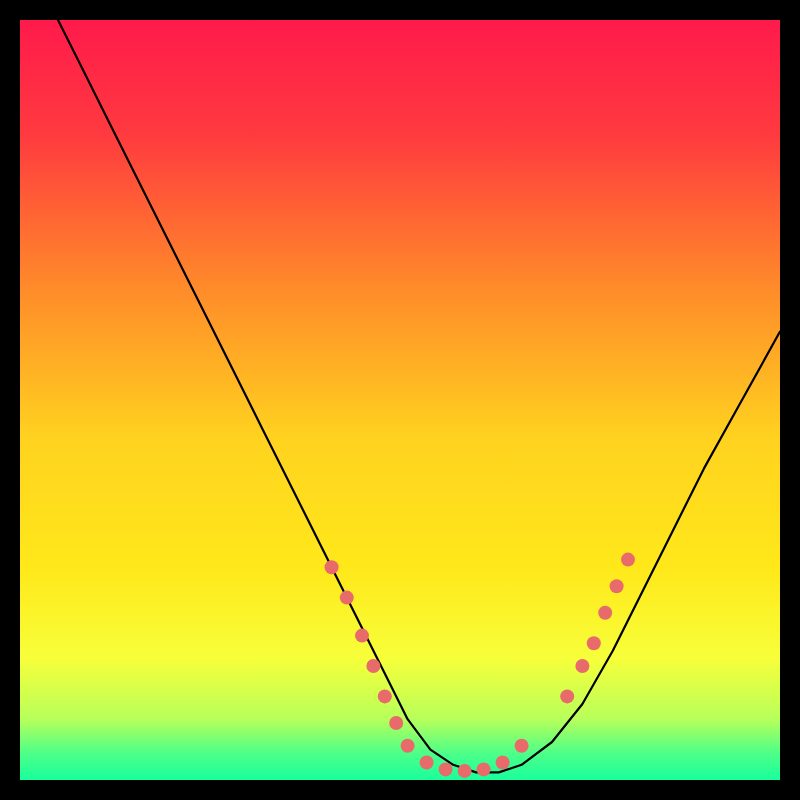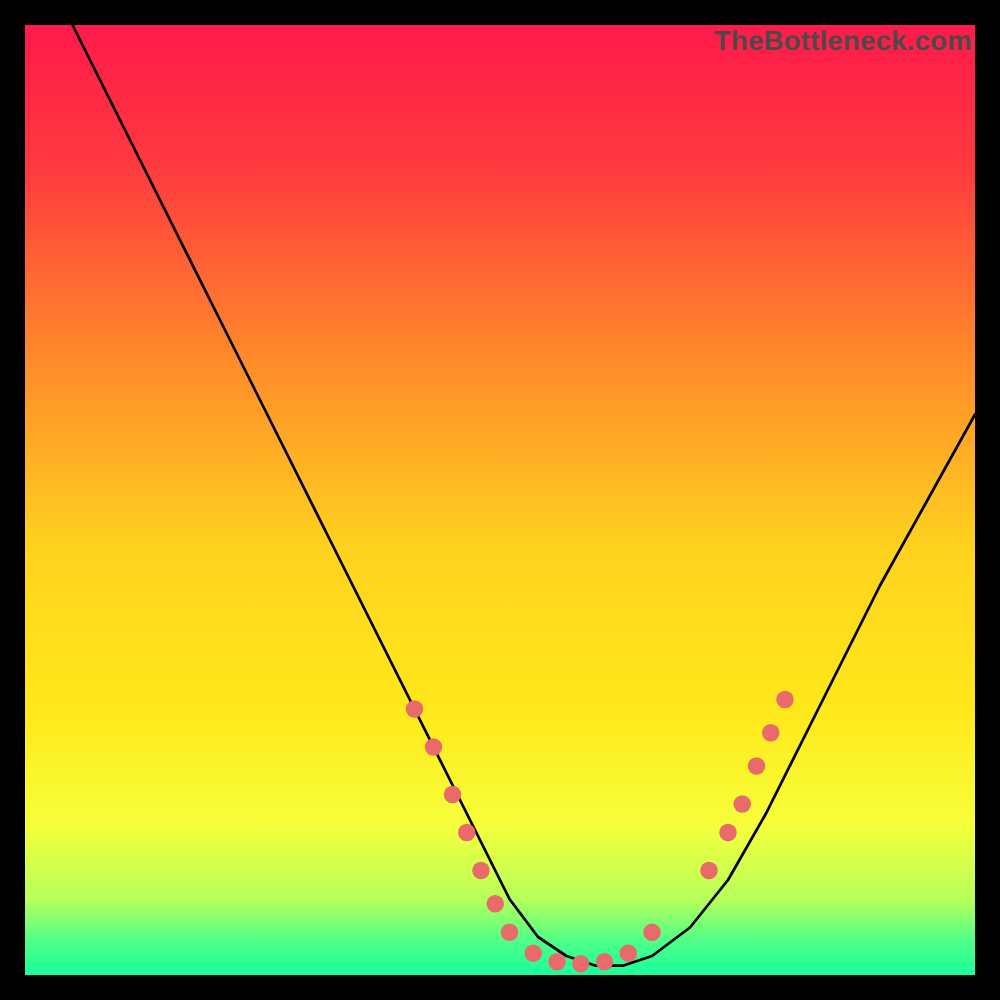--- a/index.html
+++ b/index.html
@@ -34,21 +34,20 @@
     font-weight: 600;
     color: #4a4a4a;
     letter-spacing: 0.2px;
     z-index: 10;
   }
 </style>
 </head>
 <body>
 
 <div class="frame">
-  <div class="watermark">TheBottleneck.com</div>
   <svg class="plot-area" viewBox="0 0 760 760" preserveAspectRatio="none">
     <defs>
       <linearGradient id="bg-grad" x1="0" y1="0" x2="0" y2="1">
           <stop offset="0%" stop-color="#ff1a4b"></stop>
           <stop offset="15%" stop-color="#ff3a3f"></stop>
           <stop offset="35%" stop-color="#ff8a2a"></stop>
           <stop offset="55.00000000000001%" stop-color="#ffd21f"></stop>
           <stop offset="72%" stop-color="#ffe81a"></stop>
           <stop offset="84%" stop-color="#f7ff3a"></stop>
           <stop offset="92%" stop-color="#b7ff5a"></stop>

